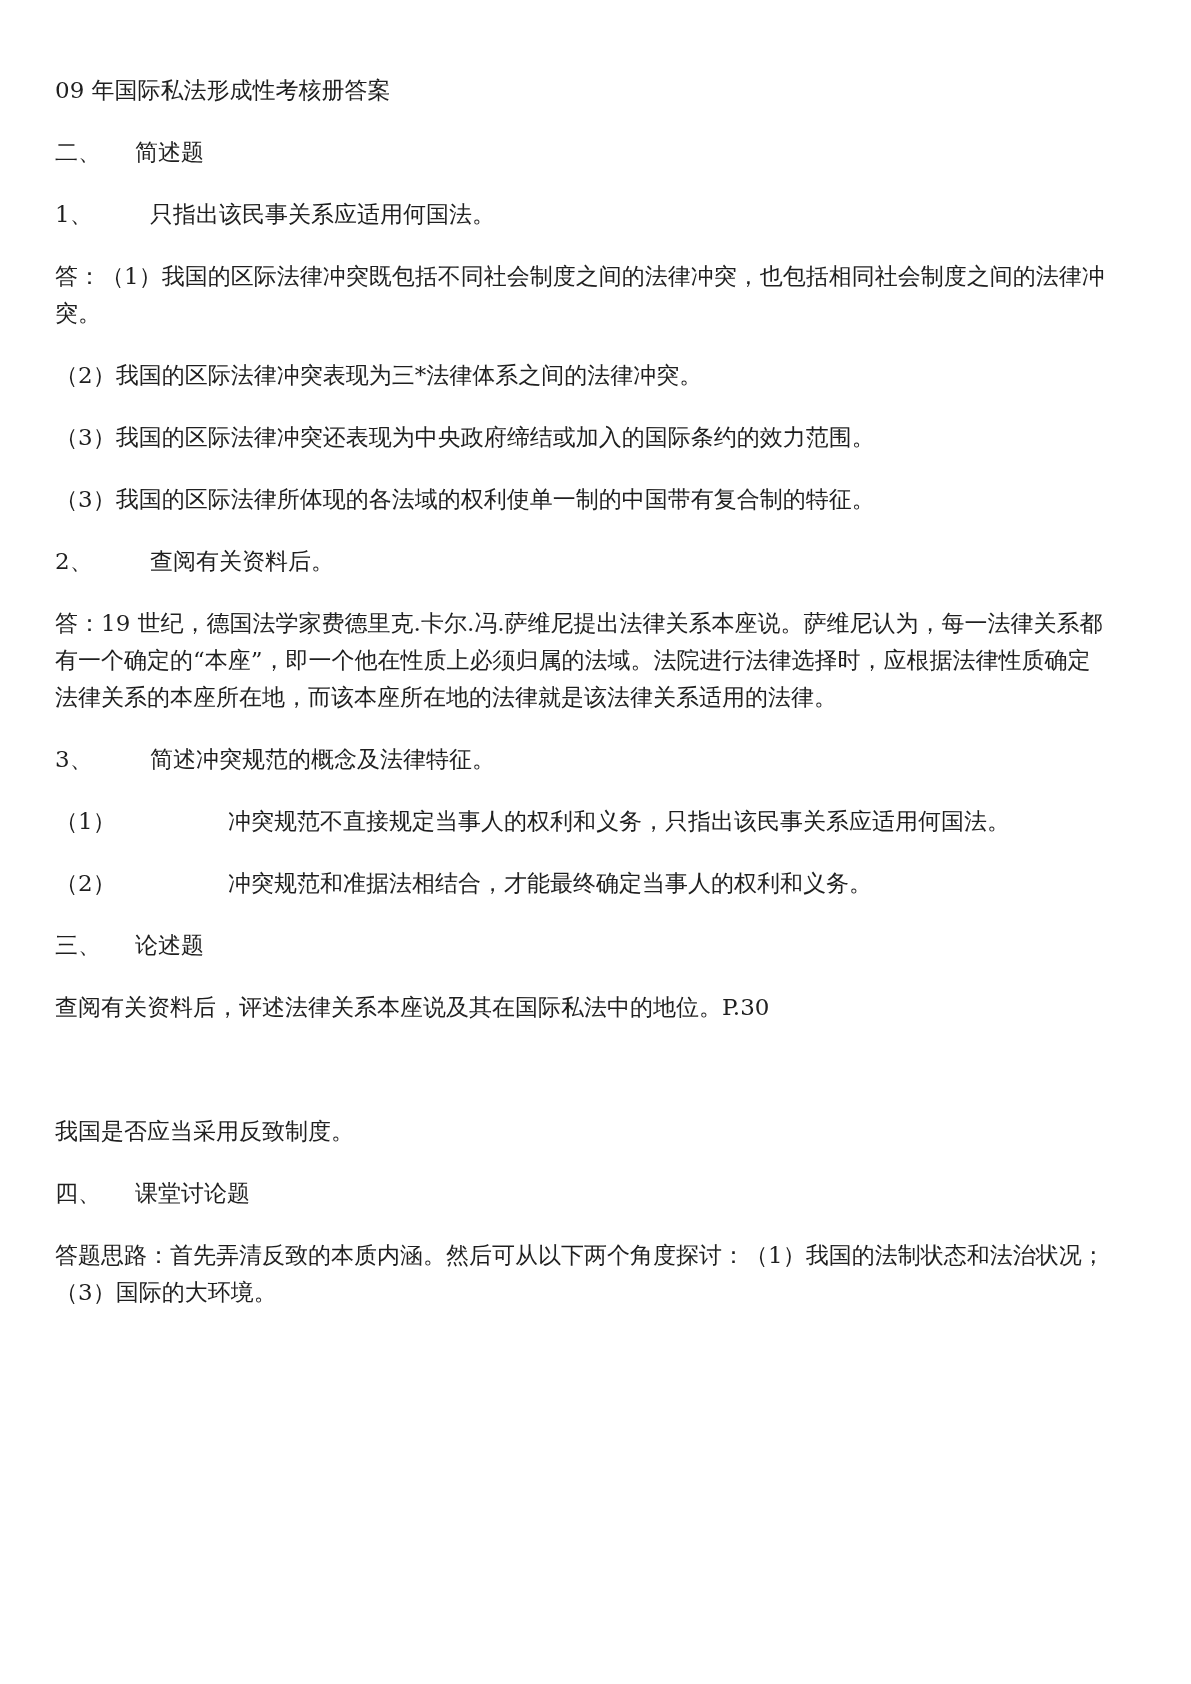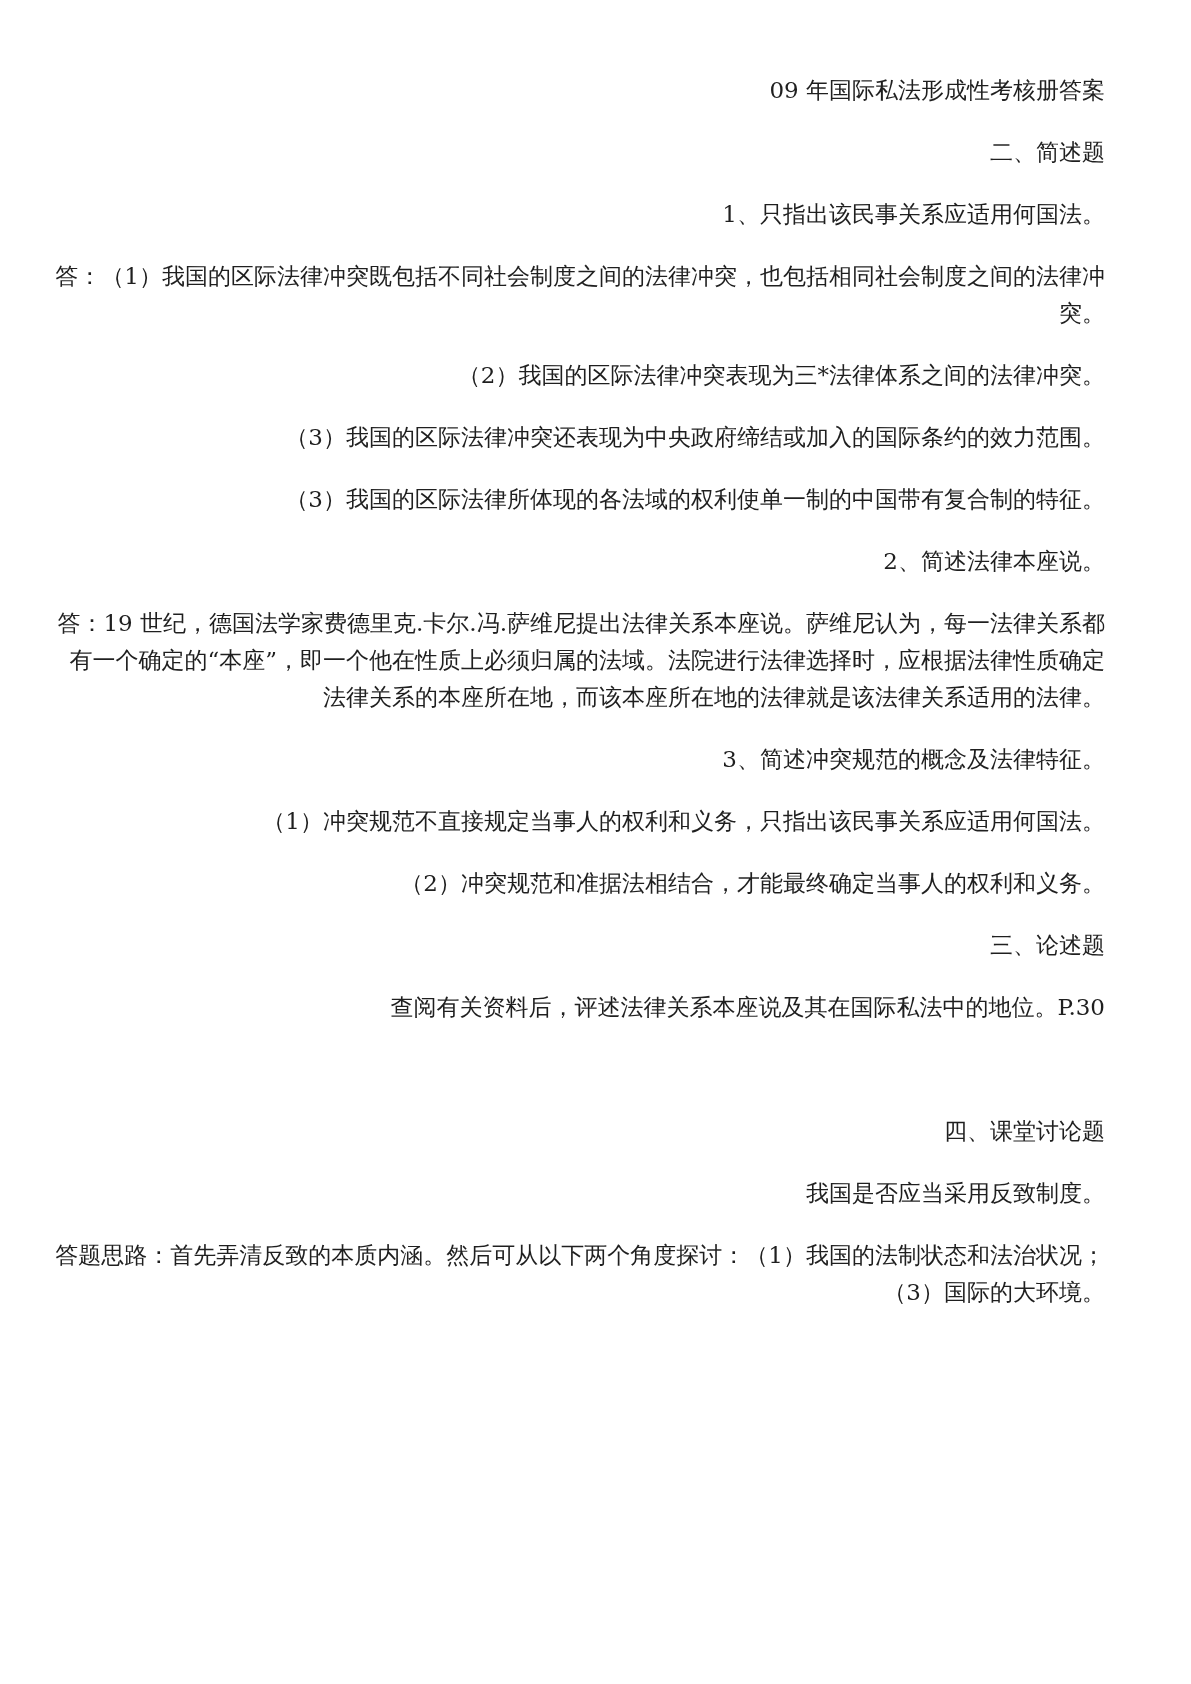--- a/index.html
+++ b/index.html
@@ -11,21 +11,20 @@
     position: relative;
     width: 1191px;
     height: 1684px;
     margin: 0 auto;
     background: #ffffff;
     box-sizing: border-box;
     padding: 72px 56px 0 55px;
     overflow: hidden;
     font-family: "DejaVu Serif", "Liberation Serif", serif;
     color: #1f1f1f;
-    text-align: right;
   }
   .content {
     width: 1050px;
   }
   p.para {
     margin: 0 0 25px 0;
     font-size: 23px;
     line-height: 37px;
     word-break: break-all;
   }
@@ -45,25 +44,25 @@
 
 <div class="page" style="background: rgb(255, 255, 255); color: rgb(31, 31, 31);">
   <div class="content" id="paragraph-list">
       <p class="para"><span>09 年国际私法形成性考核册答案</span></p>
       <p class="para"><span class="lbl lbl-heading">二、</span><span>简述题</span></p>
       <p class="para"><span class="lbl lbl-question">1、</span><span>只指出该民事关系应适用何国法。</span></p>
       <p class="para"><span>答：（1）我国的区际法律冲突既包括不同社会制度之间的法律冲突，也包括相同社会制度之间的法律冲突。</span></p>
       <p class="para"><span>（2）我国的区际法律冲突表现为三*法律体系之间的法律冲突。</span></p>
       <p class="para"><span>（3）我国的区际法律冲突还表现为中央政府缔结或加入的国际条约的效力范围。</span></p>
       <p class="para"><span>（3）我国的区际法律所体现的各法域的权利使单一制的中国带有复合制的特征。</span></p>
-      <p class="para"><span class="lbl lbl-question">2、</span><span>简述法律本座说。</span></p>
+      <p class="para"><span class="lbl lbl-question">2、</span><span>查阅有关资料后。</span></p>
       <p class="para"><span>答：19 世纪，德国法学家费德里克.卡尔.冯.萨维尼提出法律关系本座说。萨维尼认为，每一法律关系都有一个确定的“本座”，即一个他在性质上必须归属的法域。法院进行法律选择时，应根据法律性质确定法律关系的本座所在地，而该本座所在地的法律就是该法律关系适用的法律。</span></p>
       <p class="para"><span class="lbl lbl-question">3、</span><span>简述冲突规范的概念及法律特征。</span></p>
       <p class="para"><span class="lbl lbl-subitem">（1）</span><span>冲突规范不直接规定当事人的权利和义务，只指出该民事关系应适用何国法。</span></p>
       <p class="para"><span class="lbl lbl-subitem">（2）</span><span>冲突规范和准据法相结合，才能最终确定当事人的权利和义务。</span></p>
       <p class="para"><span class="lbl lbl-heading">三、</span><span>论述题</span></p>
       <p class="para"><span>查阅有关资料后，评述法律关系本座说及其在国际私法中的地位。P.30</span></p>
       <p class="para spacer"></p>
+      <p class="para"><span>我国是否应当采用反致制度。</span></p>
       <p class="para"><span class="lbl lbl-heading">四、</span><span>课堂讨论题</span></p>
-      <p class="para"><span>我国是否应当采用反致制度。</span></p>
       <p class="para"><span>答题思路：首先弄清反致的本质内涵。然后可从以下两个角度探讨：（1）我国的法制状态和法治状况；（3）国际的大环境。</span></p>
     </div>
 </div>
 
 </body></html>

